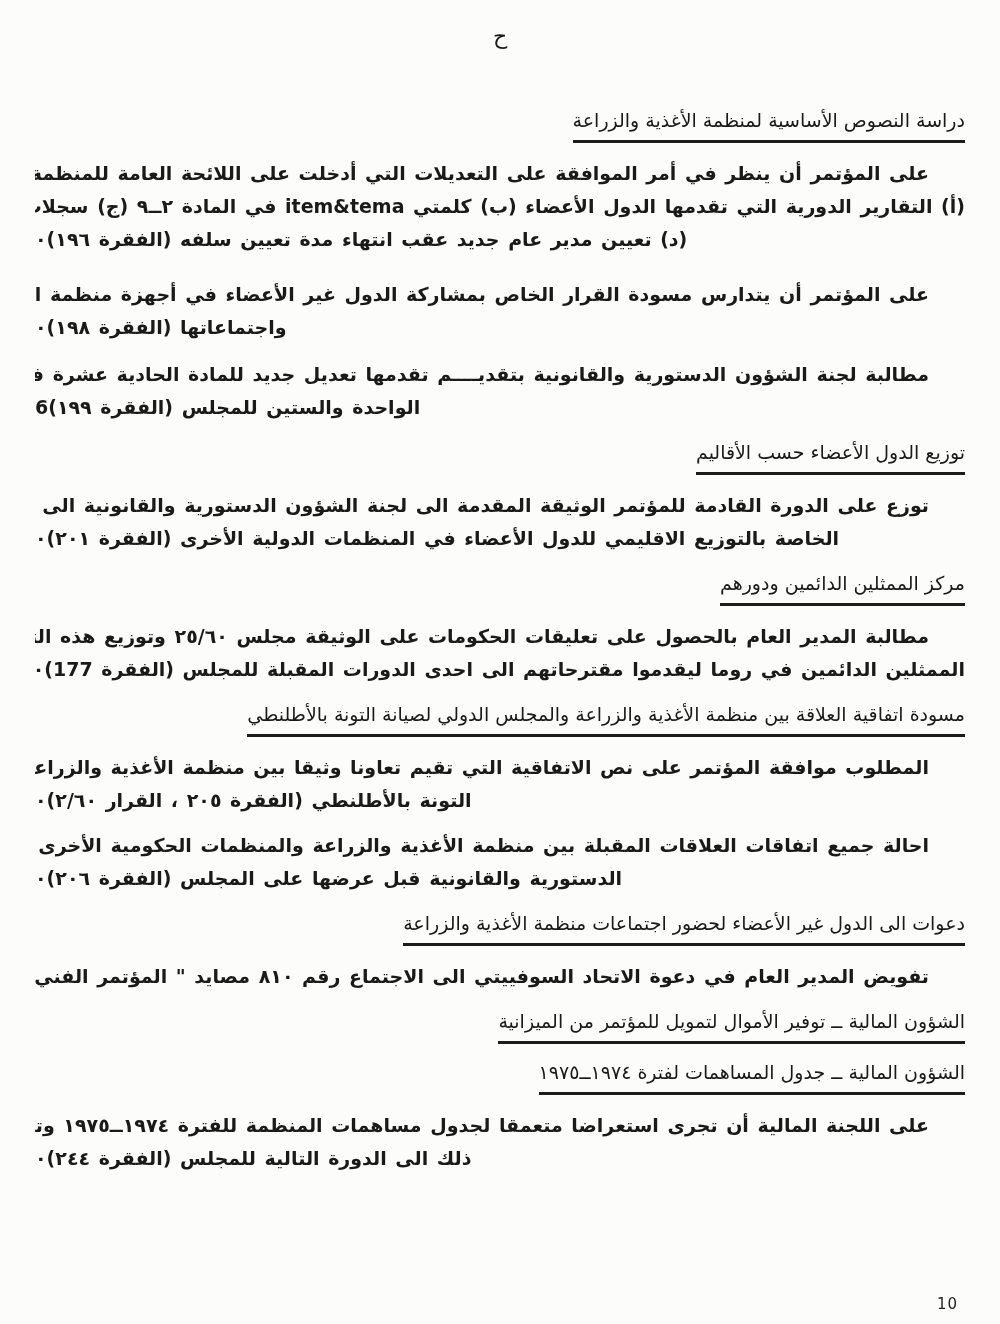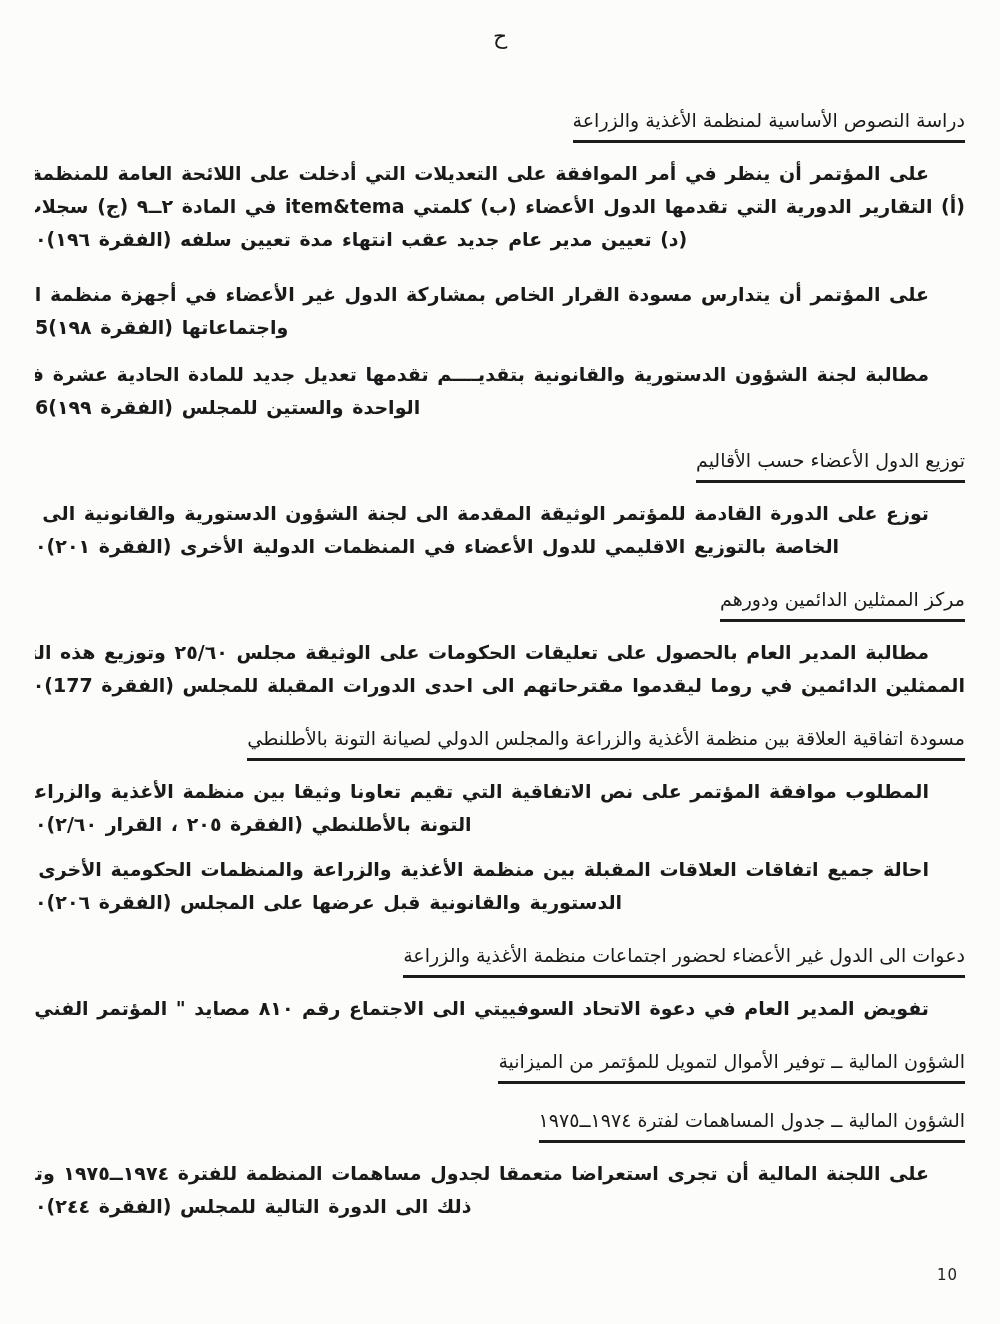--- a/index.html
+++ b/index.html
@@ -22,21 +22,21 @@
     padding: 0 35px;
     direction: rtl;
   }
   .corner-letter {
     text-align: center;
     padding-top: 24px;
     font-size: 22px;
     height: 40px;
   }
   .heading {
-    margin-top: 24px;
+    margin-top: 16px;
     text-align: right;
     font-size: 19px;
   }
   .heading .hd {
     display: inline-block;
     line-height: 25px;
     border-bottom: 3px solid #1c1c1c;
     padding-bottom: 7px;
     white-space: nowrap;
   }
@@ -50,21 +50,21 @@
     font-size: 19px;
     word-spacing: 2px;
     text-align: left;
     overflow: hidden;
     font-weight: bold;
   }
   .line.first { text-indent: 36px; }
   .page-number {
     position: absolute;
     right: 42px;
-    bottom: 40px;
+    bottom: 11px;
     direction: ltr;
     font-size: 15px;
     letter-spacing: 1px;
     color: #222;
   }
 </style>
 </head>
 <body>
 
 <div class="page">
@@ -76,21 +76,21 @@
   </div>
 
   <div class="para">
     <div class="line first">على المؤتمر أن ينظر في أمر الموافقة على التعديلات التي أدخلت على اللائحة العامة للمنظمة فيما يتعلق بـ :</div>
     <div class="line">(أ) التقارير الدورية التي تقدمها الدول الأعضاء  (ب) كلمتي item&amp;tema في المادة ٢ــ٩  (ج) سجلات المؤتمر وتقاريــــره</div>
     <div class="line">(د) تعيين مدير عام جديد عقب انتهاء مدة تعيين سلفه  (الفقرة ١٩٦)٠</div>
   </div>
 
   <div class="para gap-lg">
     <div class="line first">على المؤتمر أن يتدارس مسودة القرار الخاص بمشاركة الدول غير الأعضاء في أجهزة منظمة الأغذية والزراعــــــة</div>
-    <div class="line">واجتماعاتها (الفقرة ١٩٨)5</div>
+    <div class="line">واجتماعاتها (الفقرة ١٩٨)٠</div>
   </div>
 
   <div class="para">
     <div class="line first">مطالبة لجنة الشؤون الدستورية والقانونية بتقديــــم تقدمها تعديل جديد للمادة الحادية عشرة في الــــــدورة</div>
     <div class="line">الواحدة والستين للمجلس (الفقرة ١٩٩)6</div>
   </div>
 
   <div class="heading">
     <span class="hd">توزيع الدول الأعضاء حسب الأقاليم</span>
   </div>

